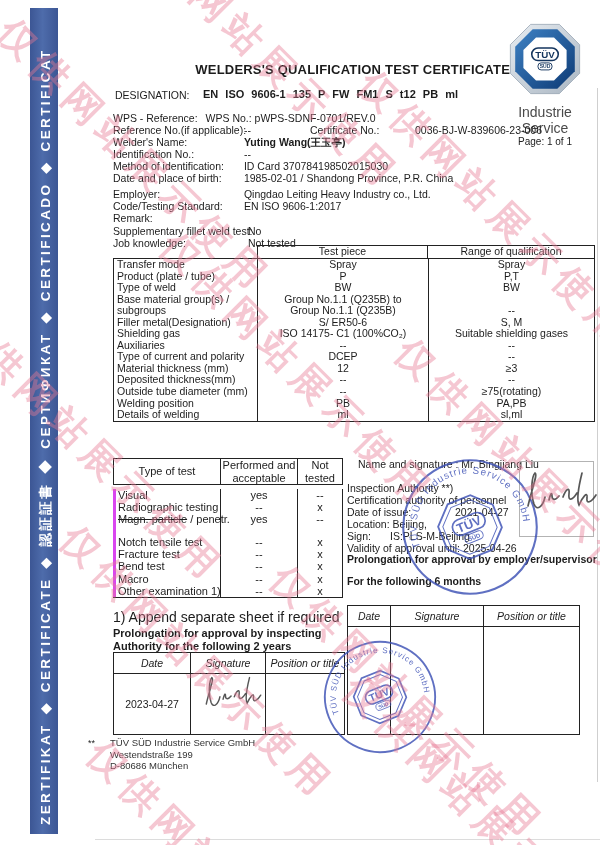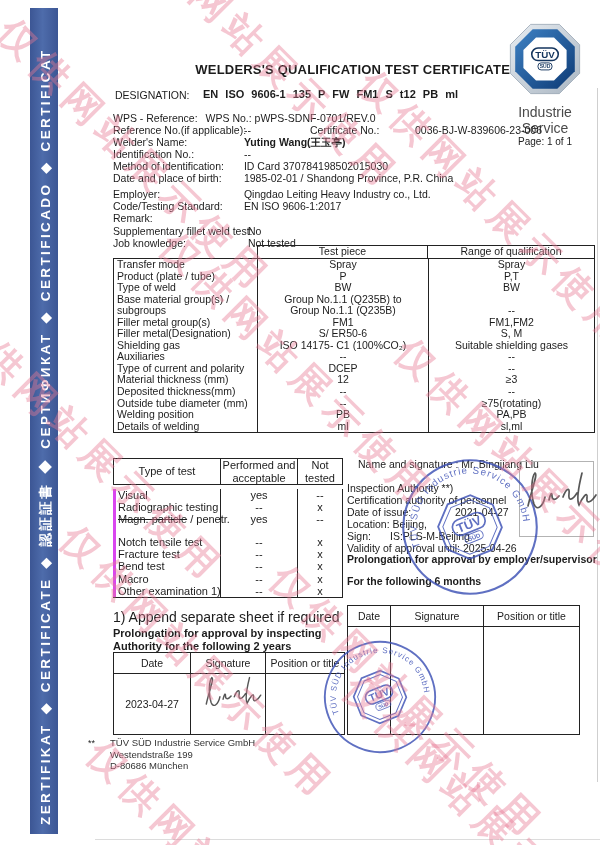--- a/index.html
+++ b/index.html
@@ -83,21 +83,21 @@
   .auth { left:347px; top:455px; width:250px; font-size:10.5px; z-index:10;}
   .auth .l { position:absolute; white-space:nowrap; }
 
   
   .note1 { left:113px; top:609px; font-size:14px; z-index:10;}
   .prolong-h { left:113px; top:627px; font-size:11px; font-weight:bold; line-height:12.5px; z-index:10;}
 
   .grid-table { z-index:10; font-size:10.5px; }
   .g-head { display:flex; }
   .g-hc { border:1px solid #222; border-right:none; display:flex; align-items:center;
-          justify-content:center; }
+          justify-content:center;font-style:italic; }
   .g-hc.last { border-right:1px solid #222; }
   .g-body { display:flex; }
   .g-bc { border:1px solid #222; border-right:none; border-top:none; }
   .g-bc.last { border-right:1px solid #222; }
   .datecell { display:flex; align-items:center; justify-content:center; }
 
   
   .stamp { position:absolute; z-index:20; opacity:.82; }
   .sigbox { left:519px; top:461px; width:75px; height:76px; border:1px solid #b3b3b3; z-index:12;}
   .sig { position:absolute; z-index:22; }
@@ -233,25 +233,20 @@
         </div>
       <div class="mt-row">
           <div class="mt-c1">Base material group(s) /
 subgroups</div>
           <div class="mt-c2">Group No.1.1 (Q235B) to
 Group No.1.1 (Q235B)</div>
           <div class="mt-c3">
 --</div>
         </div>
       <div class="mt-row">
-          <div class="mt-c1">Filler metal group(s)</div>
-          <div class="mt-c2">FM1</div>
-          <div class="mt-c3">FM1,FM2</div>
-        </div>
-      <div class="mt-row">
           <div class="mt-c1">Filler metal(Designation)</div>
           <div class="mt-c2">S/ ER50-6</div>
           <div class="mt-c3">S, M</div>
         </div>
       <div class="mt-row">
           <div class="mt-c1">Shielding gas</div>
           <div class="mt-c2">ISO 14175- C1 (100%CO₂)</div>
           <div class="mt-c3">Suitable shielding gases</div>
         </div>
       <div class="mt-row">

